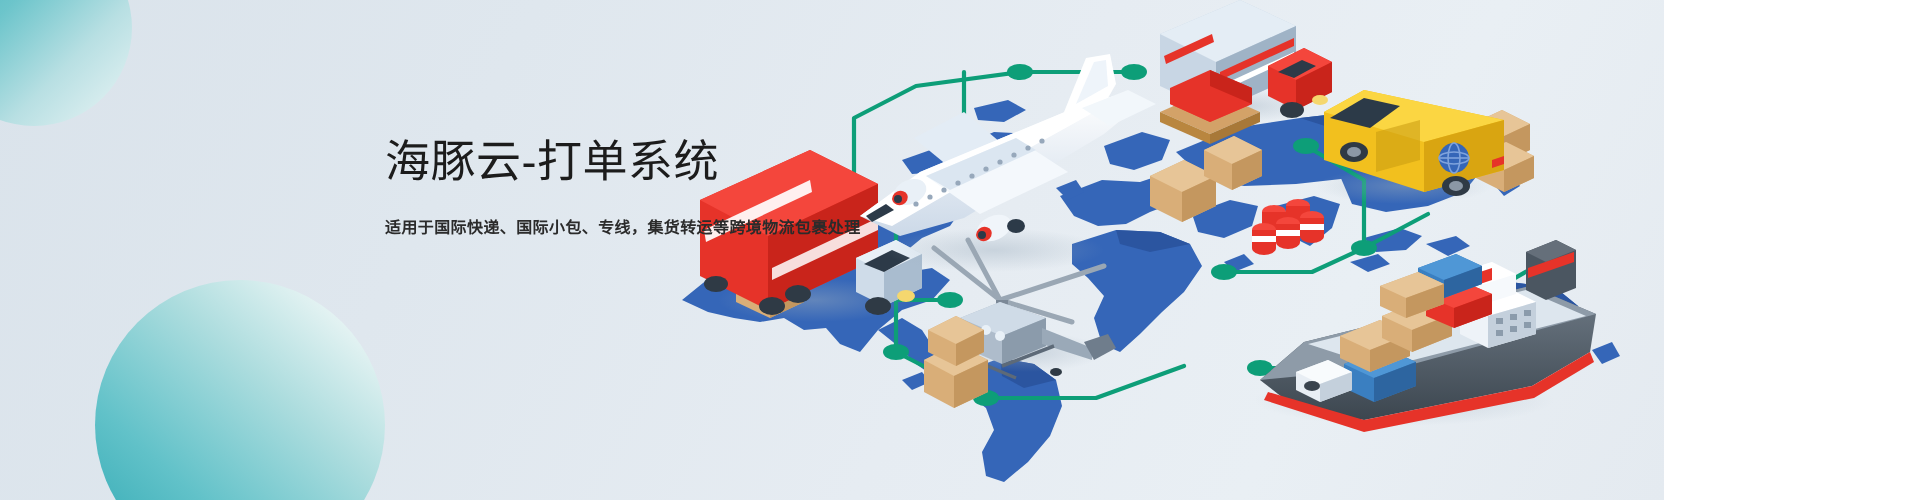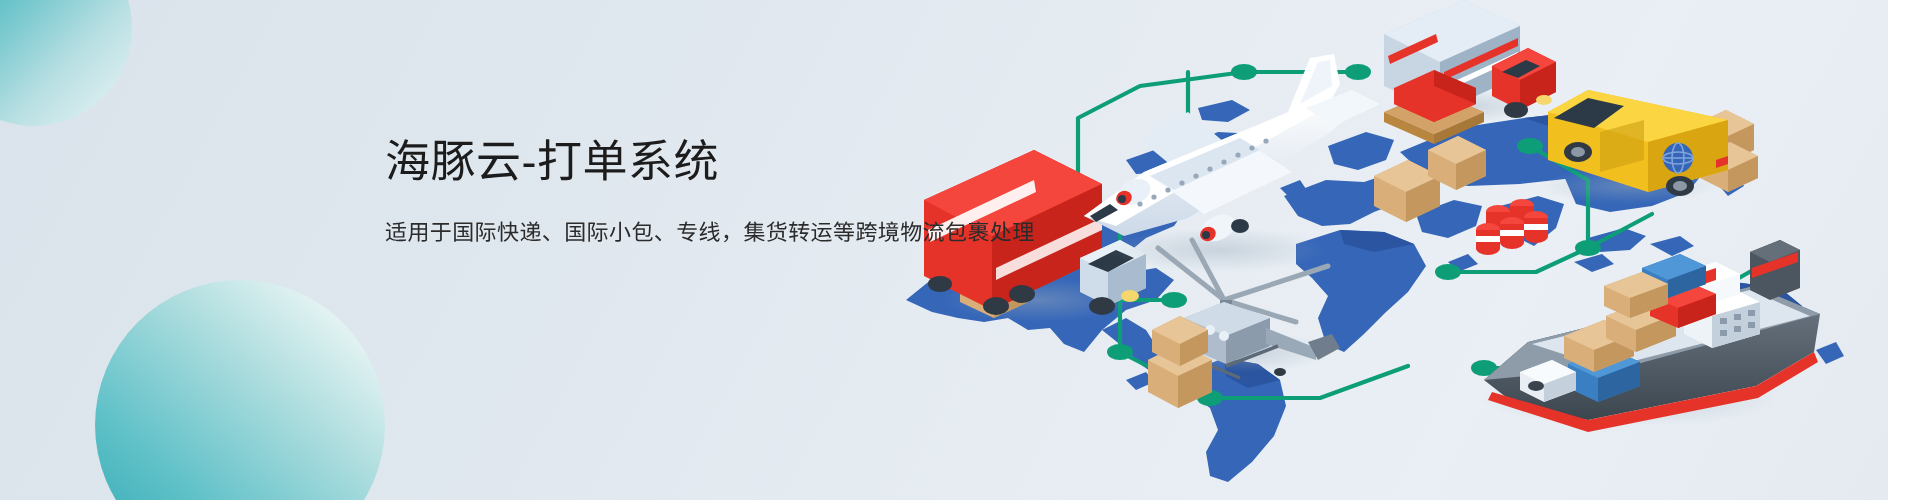--- a/index.html
+++ b/index.html
@@ -3,21 +3,21 @@
 <meta charset="utf-8">
 <title>海豚云-打单系统</title>
 <style>
   html, body {
     margin: 0;
     padding: 0;
     background: #ffffff;
   }
   #banner {
     position: relative;
-    width: 1888px;
+    width: 1664px;
     height: 500px;
     overflow: hidden;
     font-family: "Liberation Sans", "DejaVu Sans", sans-serif;
     background: linear-gradient(118deg, #dae3eb 0%, #dfe7ee 28%, #e6ecf2 58%, #e9eff4 78%, #e4eaf0 100%);
   }
 
   
   .blob {
     position: absolute;
     border-radius: 50%;
@@ -51,23 +51,23 @@
     margin: 0;
     font-size: 45px;
     line-height: 1.18;
     font-weight: 400;
     color: #1c1c1c;
     letter-spacing: .5px;
     white-space: nowrap;
   }
   #hero-subtitle {
     margin: 28px 0 0 0;
-    font-size: 22px;
+    font-size: 16px;
     line-height: 1.5;
-    font-weight: 400;
+    font-weight: 700;
     color: #2b2b2b;
     letter-spacing: .4px;
     white-space: nowrap;
   }
 
   
   #illustration {
     position: absolute;
     right: 0;
     top: 0;

